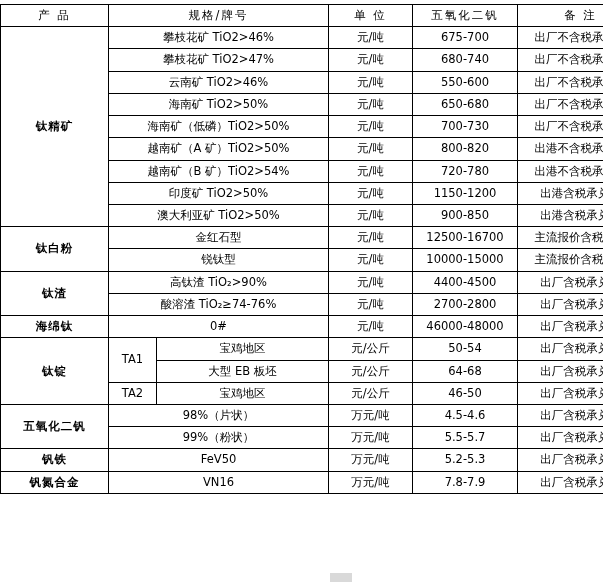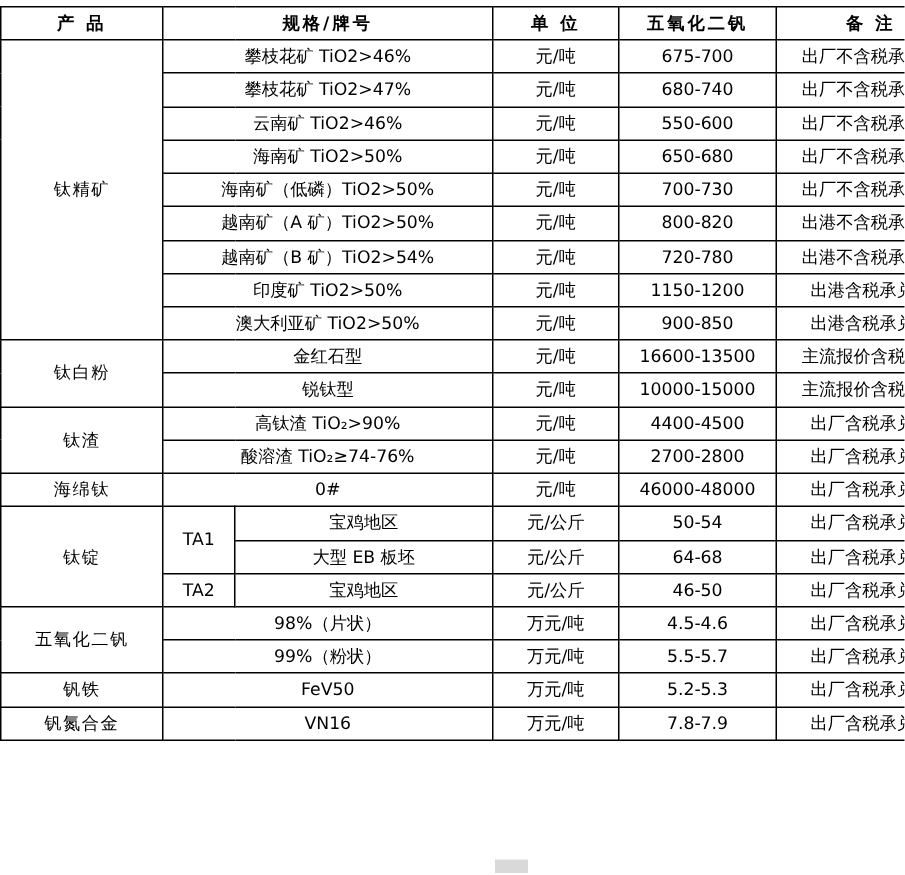--- a/index.html
+++ b/index.html
@@ -24,27 +24,27 @@
     border: 1px solid #000000;
     text-align: center;
     vertical-align: middle;
     font-size: 11.5px;
     line-height: 1.15;
     padding: 4px 2px;
     white-space: nowrap;
     overflow: hidden;
   }
   td.header-cell {
-    font-weight: bold;
+    font-weight: normal;
     font-size: 13px;
     letter-spacing: 2px;
     padding: 5px 2px;
   }
   td.group-cell {
-    font-weight: normal;
+    font-weight: bold;
     font-size: 12.5px;
     letter-spacing: 1px;
   }
   td.sub-cell {
     font-size: 11.5px;
   }
   col.c-prod { width: 108px; }
   col.c-grade-a { width: 48px; }
   col.c-spec { width: 172px; }
   col.c-unit { width: 84px; }
@@ -145,21 +145,21 @@
       <td class="sub-cell" colspan="2">澳大利亚矿 TiO2&gt;50%</td>
       <td>元/吨</td>
       <td>900-850</td>
       <td>出港含税承兑价</td>
     </tr>
 
     <tr>
       <td class="group-cell" rowspan="2">钛白粉</td>
       <td class="sub-cell" colspan="2">金红石型</td>
       <td>元/吨</td>
-      <td>16600-13500</td>
+      <td>12500-16700</td>
       <td>主流报价含税承兑</td>
     </tr>
     <tr>
       <td class="sub-cell" colspan="2">锐钛型</td>
       <td>元/吨</td>
       <td>10000-15000</td>
       <td>主流报价含税承兑</td>
     </tr>
 
     <tr>

